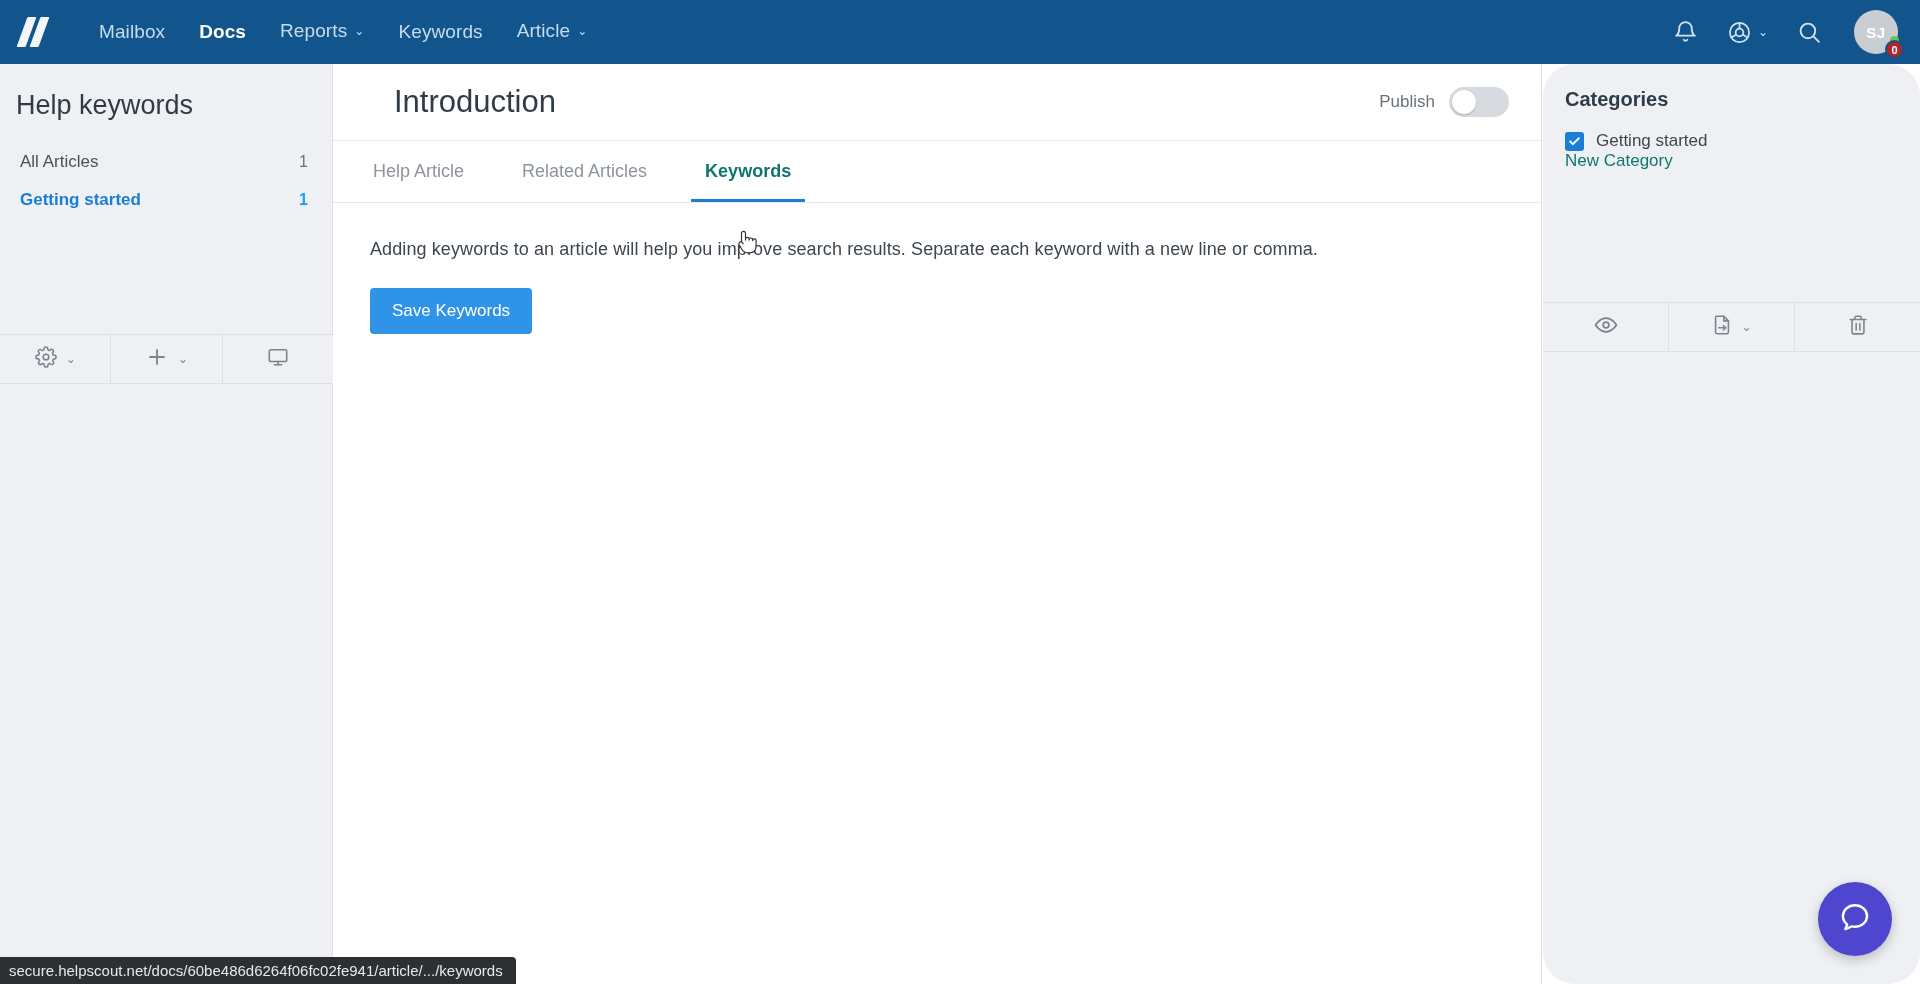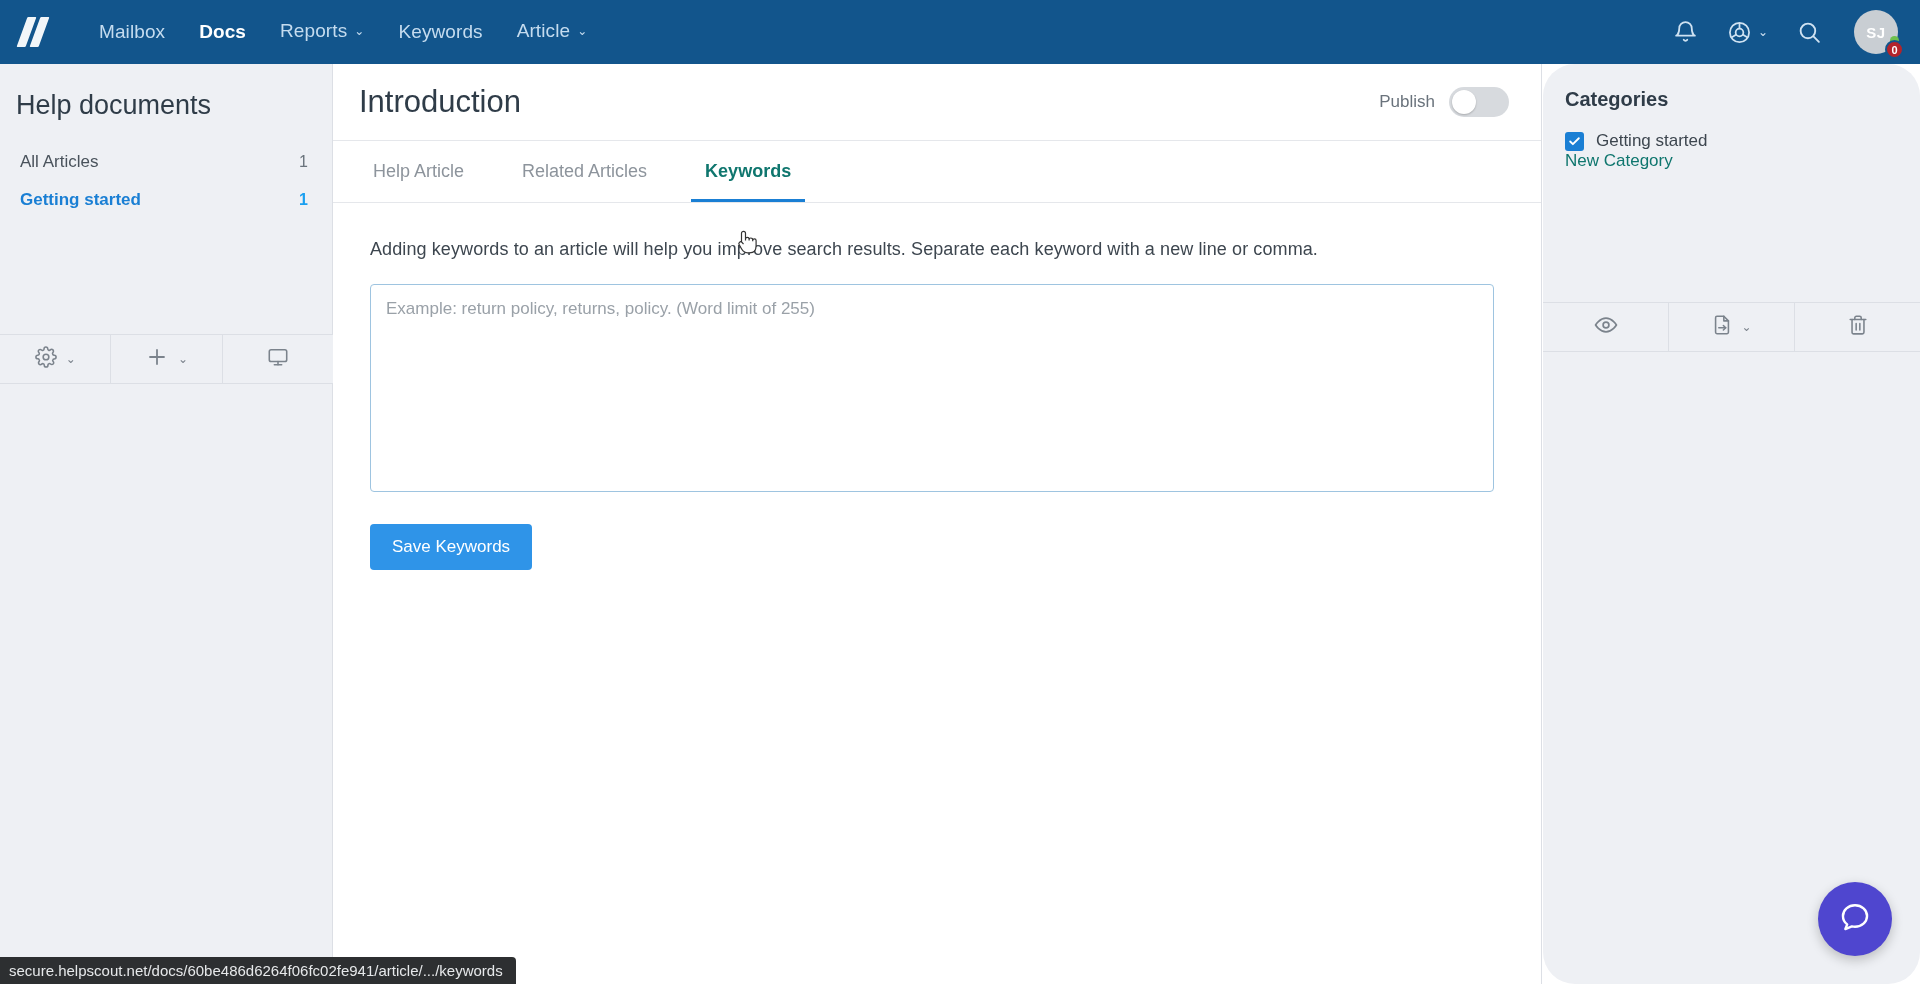--- a/index.html
+++ b/index.html
@@ -128,21 +128,21 @@
     width: 1209px; height: 920px;
     background: #ffffff;
     border-right: 1px solid #dcdfe5;
   }
   .main-header {
     height: 77px;
     display: flex; align-items: center;
     padding: 0 32px 0 26px;
     border-bottom: 1px solid #e5e7eb;
   }
-  .article-title { font-size: 31px; color: #2f3c48; font-weight: 400; }
+  .article-title { font-size: 31px; color: #2f3c48; font-weight: 400; margin-left: 35px; }
   .publish-wrap { margin-left: auto; display: flex; align-items: center; }
   .publish-label { font-size: 17px; color: #6a737c; margin-right: 14px; }
   .toggle {
     width: 60px; height: 30px; border-radius: 15px;
     background: #d7dade; position: relative;
   }
   .toggle .knob {
     position: absolute; top: 3px; left: 3px;
     width: 24px; height: 24px; border-radius: 50%;
     background: #ffffff;
@@ -311,21 +311,21 @@
     </div>
     <div class="avatar-wrap">
       <div class="avatar">SJ</div>
       <div class="avatar-dot-green"></div>
       <div class="avatar-badge">0</div>
     </div>
   </div>
 </div>
 
 <div class="sidebar">
-  <div class="sidebar-title">Help documents</div>
+  <div class="sidebar-title">Help keywords</div>
 
   <div class="sidebar-list">
     <div class="sidebar-item">
       <span class="s-label">All Articles</span>
       <span class="s-count">1</span>
     </div>
     <div class="sidebar-item selected">
       <span class="s-label">Getting started</span>
       <span class="s-count">1</span>
     </div>
@@ -380,21 +380,20 @@
     <div class="tab">
       <span>Related Articles</span>
     </div>
     <div class="tab active">
       <span>Keywords</span>
     </div>
   </div>
 
   <div class="panel">
     <div class="hint">Adding keywords to an article will help you improve search results. Separate each keyword with a new line or comma.</div>
-    <textarea class="kw-textarea" placeholder="Example: return policy, returns, policy. (Word limit of 255)" style=""></textarea>
     <div>
       <button class="btn-save">Save Keywords</button>
     </div>
   </div>
 </div>
 
 <div class="rightpanel">
   <div class="rp-title">Categories</div>
 
   <div class="rp-cat">

